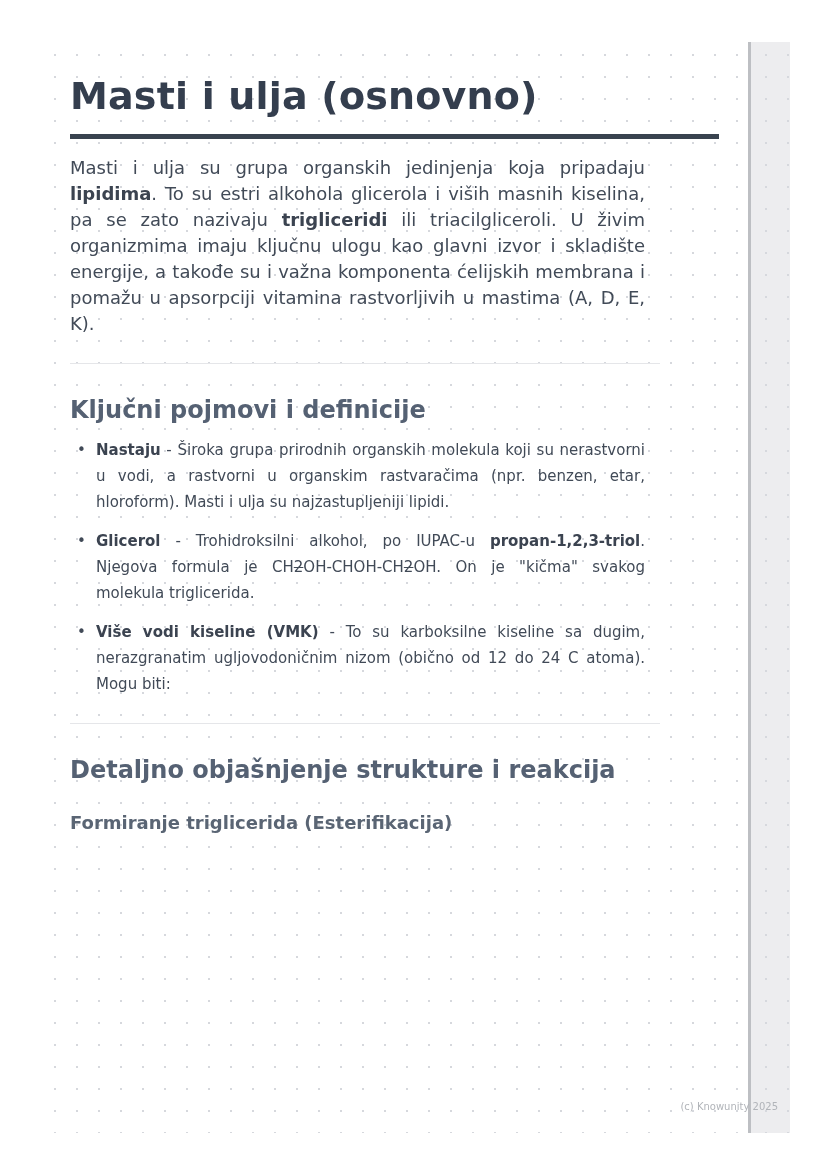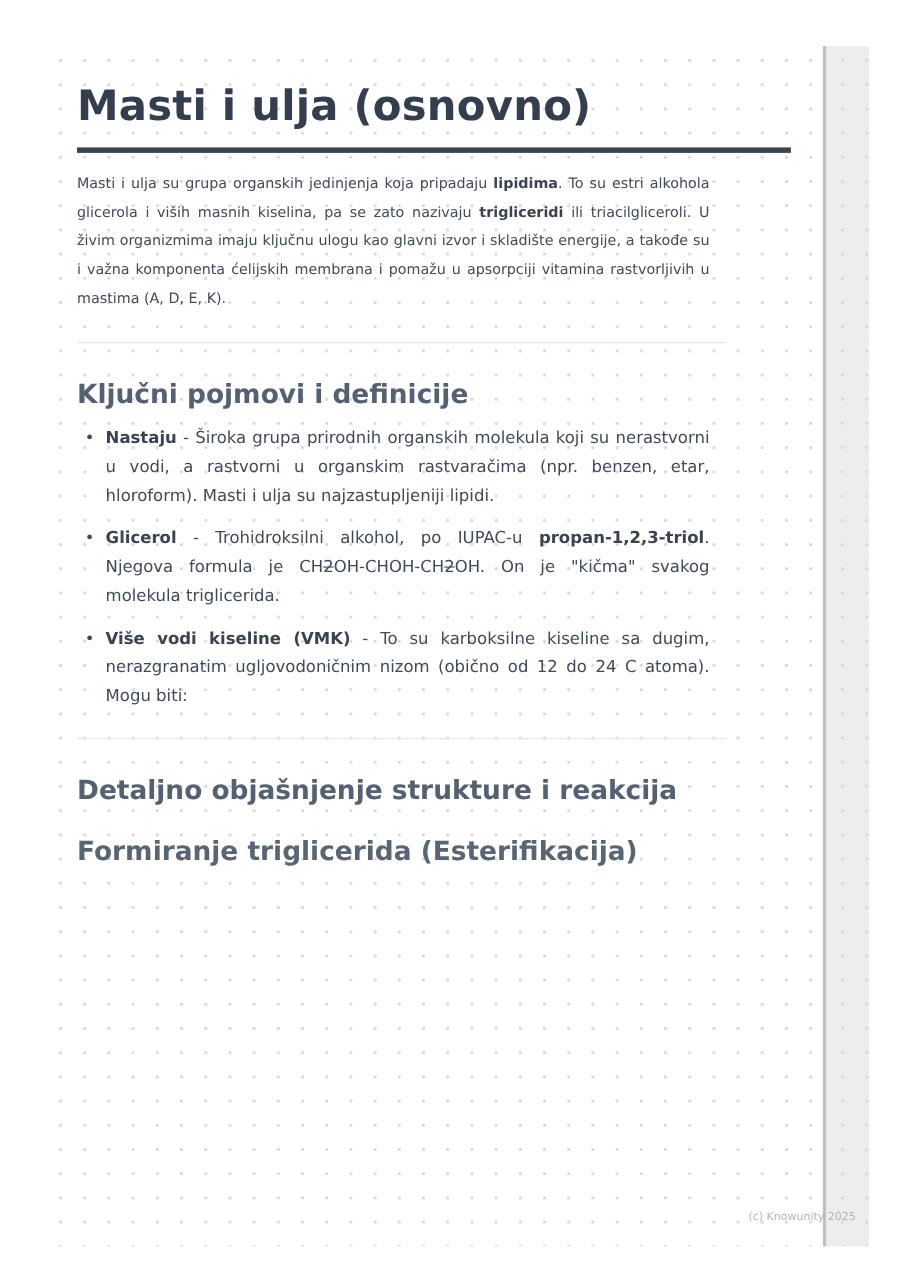--- a/index.html
+++ b/index.html
@@ -47,21 +47,21 @@
     margin:16px 0 0 0;
     width:649px;
   }
   h2.section-heading{
     font-size:24px;
     font-weight:600;
     color:#556173;
     margin:32px 0 0 0;
   }
   p.body-text{
-    font-size:13px;
+    font-size:18px;
     line-height:26px;
     color:#414a57;
     text-align:justify;
     width:575px;
     margin:16px 0 0 0;
   }
   hr.soft-divider{
     border:none;
     border-top:1px solid #e5e6e9;
     margin:26px 0 0 0;
@@ -105,21 +105,21 @@
   }
   ul.sub-list > li::before{
     content:"\25E6";
     position:absolute;
     left:2px;
     top:0;
     font-size:14px;
     color:#414a57;
   }
   h3.sub-heading{
-    font-size:24px;
+    font-size:18px;
     font-weight:600;
     color:#5a6574;
     margin:28px 0 0 0;
   }
   .b{font-weight:700;color:#3b4350;}
   .st{text-decoration:line-through;}
   .footer-credit{
     position:absolute;
     top:1101px;
     right:50px;

